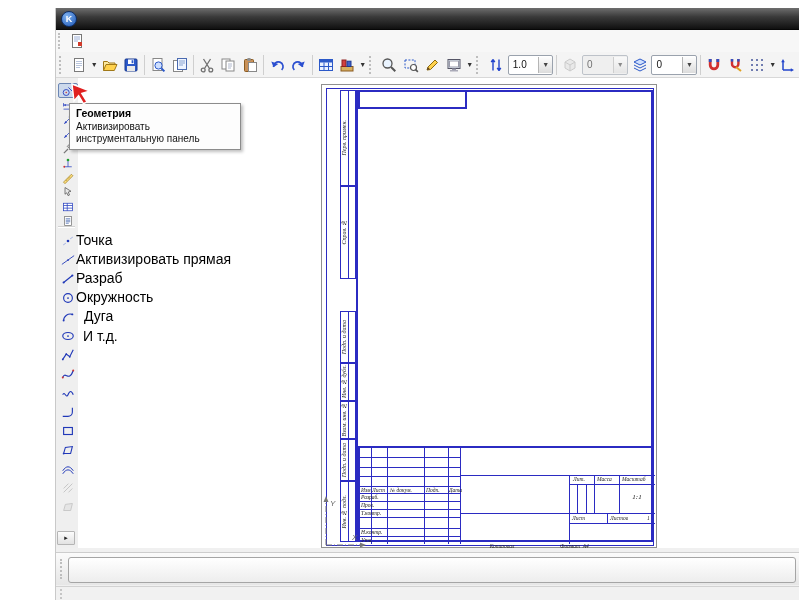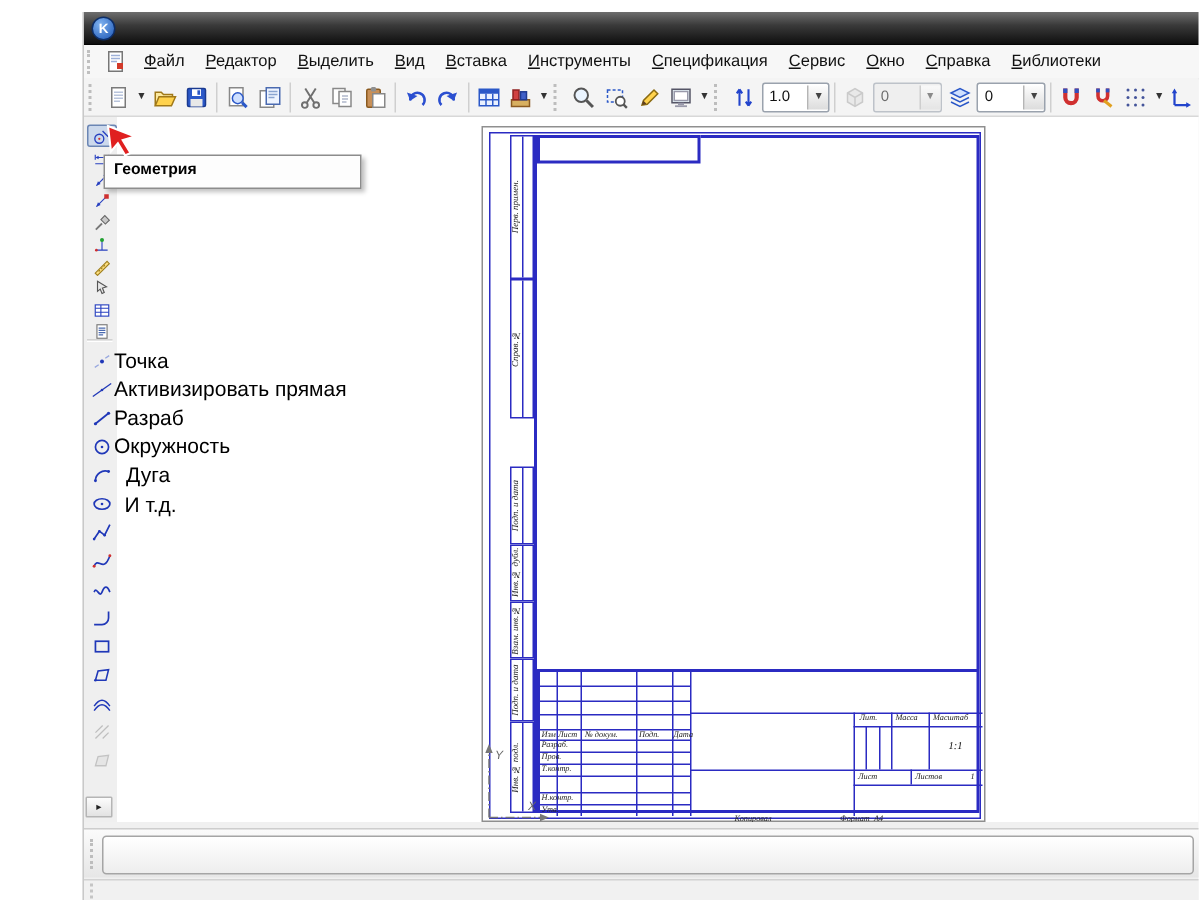--- a/index.html
+++ b/index.html
@@ -19,21 +19,21 @@
     text-shadow:0 1px 1px #000;}
   
   .menubar{position:absolute;left:0;top:22px;width:100%;height:22px;background:#f7f7f7;
     border-bottom:1px solid #dcdcdc;display:flex;align-items:center;}
   .menubar .grip{width:5px;height:16px;margin-left:2px;border-left:2px dotted #c0c0c0;}
   .menu-doc-icon{width:16px;height:16px;margin:0 4px 0 4px;}
   .menu-item{display:inline-block;padding:3px 7px;font-size:11px;color:#111;cursor:default;}
   .menu-item::first-letter{text-decoration:underline;}
   
   .toolbar{position:absolute;left:0;top:44px;width:100%;height:26px;background:#f4f4f4;
-    border-bottom:1px solid #d8d8d8;display:flex;align-items:center;padding-left:1px;box-sizing:border-box;justify-content:flex-end;}
+    border-bottom:1px solid #d8d8d8;display:flex;align-items:center;padding-left:1px;box-sizing:border-box;}
   .tb-btn{width:20px;height:22px;display:inline-flex;align-items:center;justify-content:center;
     border:1px solid transparent;border-radius:2px;background:transparent;}
   .tb-btn svg{width:16px;height:16px;}
   .tb-btn.disabled{opacity:.45;filter:grayscale(1);}
   .tb-dd{width:9px;height:22px;display:inline-flex;align-items:center;justify-content:center;
     font-size:7px;color:#333;}
   .tb-sep{width:1px;height:20px;background:#cfcfcf;margin:0 2px;}
   .tb-grip{width:5px;height:18px;border-left:2px dotted #bdbdbd;margin:0 2px;}
   .tb-combo{height:18px;width:44px;background:#fff;border:1px solid #9aa2ad;border-radius:2px;
     display:inline-flex;align-items:center;margin:0 1px;}
@@ -109,33 +109,20 @@
       <span class="app-icon">K</span>
     </div>
 
     <div class="menubar">
       <span class="grip"></span>
       <svg class="menu-doc-icon" viewBox="0 0 16 16">
           <rect x="3.5" y="1.5" width="9" height="13" fill="#fff" stroke="#777"></rect>
           <path d="M5 4h6M5 6h6M5 8h4" stroke="#9db0d8" fill="none"></path>
           <rect x="9" y="9" width="4" height="4" fill="#d23a2a"></rect>
         </svg>
-      <div id="menu-items" style="display:flex;">
-          <span class="menu-item">Файл</span>
-          <span class="menu-item">Редактор</span>
-          <span class="menu-item">Выделить</span>
-          <span class="menu-item">Вид</span>
-          <span class="menu-item">Вставка</span>
-          <span class="menu-item">Инструменты</span>
-          <span class="menu-item">Спецификация</span>
-          <span class="menu-item">Сервис</span>
-          <span class="menu-item">Окно</span>
-          <span class="menu-item">Справка</span>
-          <span class="menu-item">Библиотеки</span>
-        </div>
     </div>
 
     <div class="toolbar" id="toolbar">
         <span class="tb-grip"></span>
         <span class="tb-btn">
           <svg viewBox="0 0 16 16">
             <rect x="3.5" y="1.5" width="9" height="13" fill="#fff" stroke="#7a7a7a"></rect>
             <path d="M5 4.5h6M5 6.5h6M5 8.5h6M5 10.5h4" stroke="#b8c4dc" fill="none"></path>
           </svg>
         </span>
@@ -595,20 +582,21 @@
         <div class="annotation" style="left:20px;top:224px">Точка</div>
         <div class="annotation" style="left:20px;top:243px">Активизировать прямая</div>
         <div class="annotation" style="left:20px;top:262px">Разраб</div>
         <div class="annotation" style="left:20px;top:281px">Окружность</div>
         <div class="annotation" style="left:28px;top:300px">Дуга</div>
         <div class="annotation" style="left:27px;top:320px">И т.д.</div>
       </div>
 
     <div class="tooltip">
       <div class="tt-title">Геометрия</div>
+      <div class="tt-body">Активизировать инструментальную панель</div>
     </div>
 
     <svg class="cursor" viewBox="0 0 26 26">
       <path d="M2 2l18 7-8.2 2.4L17 20l-3.6 1.6-4.8-8L4 19z" fill="#e02020" stroke="#fff" stroke-width="1.4"></path>
     </svg>
 
     <div class="propbar">
       <span class="grip"></span>
       <div class="field"></div>
     </div>

